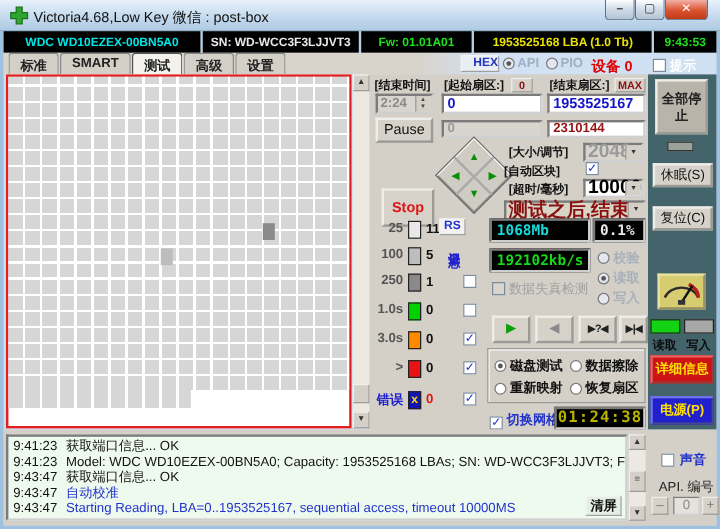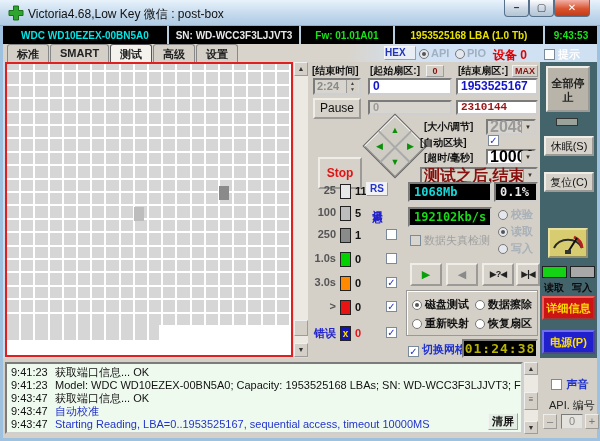--- a/index.html
+++ b/index.html
@@ -28,21 +28,21 @@
   .seg.clock{ flex:1; color:#19e219; }
 
   
   .tabbar { left:3px; top:44px; width:594px; height:18px;
     background:linear-gradient(90deg,#d8d4cc 0 58%,#d2e2f4 70%,#cfe0f3); }
   .tabs { left:4px; top:0; height:18px; display:flex; }
   .tab { padding:2px 9px 0; font-size:11px; font-weight:bold; color:#222; background:#d4d0c8;
     border:1px solid #888; border-bottom:none; border-radius:3px 3px 0 0; margin-right:1px; }
   .tab.active { background:#f4f2ec; border-color:#555; }
   .hexbtn { left:381px; top:2px; width:32px; height:14px; background:#e9eef5; border:1px outset #f4f4f4;
-    color:#2233bb; font-weight:bold; font-size:10px; text-align:left; line-height:12px; }
+    color:#2233bb; font-weight:bold; font-size:10px; text-align:right; line-height:12px; }
   .radio { width:10px; height:10px; border-radius:50%; background:#fff; border:1px solid #777; display:inline-block; vertical-align:-2px; position:relative;}
   .radio.sel::after { content:""; position:absolute; left:2px; top:2px; width:4px; height:4px; border-radius:50%; background:#555; }
   .radio.dis { background:#e4e8ee; }
   .tb-radio { top:3px; font-size:11px; font-weight:bold; color:#9fb0c2; }
   .tb-radio span.lbl { margin-left:2px; }
   .devlbl { left:490px; top:3px; font-size:12px; font-weight:bold; color:#e00000; }
   .hint { left:541px; top:3px; font-size:11px; font-weight:bold; color:#fff; }
   .cbox { width:11px; height:11px; background:#fff; border:1px solid #7a8globe; border:1px solid #7a8a9a; display:inline-block; vertical-align:-2px;
     font-size:10px; line-height:9px; text-align:center; color:#2233cc; font-weight:bold;}
   .cbox.checked::before{ content:"✓"; }
@@ -61,21 +61,21 @@
   .sb-btn { background:#d4d0c8; border:1px outset #f0f0f0; text-align:center; color:#333; font-size:7px; line-height:12px; }
   .sb-thumb { background:#d4d0c8; border:1px outset #f0f0f0; text-align:center; font-size:8px; color:#555; line-height:14px;}
   .glyph-up::before{content:"▲";} .glyph-dn::before{content:"▼";} .glyph-grip::before{content:"≡";}
 
   
   .ctrl { left:308px; top:62px; width:232px; height:296px; background:#d4d0c8; font-size:11px; }
   .lab { position:absolute; font-size:10px; font-weight:bold; color:#111; white-space:nowrap; }
   .minibtn { position:absolute; background:#d4d0c8; border:1px outset #f0f0f0; font-size:9px; font-weight:bold;
     color:#8a1010; text-align:center; line-height:10px; }
   .field { position:absolute; background:#fff; border:2px inset #cfcfcf; font-size:12px; font-weight:bold; padding:0 3px; line-height:13px; }
-  .field.blue{ color:#1414c8; } .field.red{ color:#9a1414;font-family:Liberation Mono, monospace; } .field.gray{ color:#9a9a9a; background:#d8d5ce; }
+  .field.blue{ color:#1414c8; } .field.red{ color:#9a1414; } .field.gray{ color:#9a9a9a; background:#d8d5ce; }
   .spin { position:absolute; background:#d8d5ce; border:2px inset #cfcfcf; color:#8a8a8a; font-size:11px; font-weight:bold; padding:0 2px; line-height:13px;}
   .spin .arrows{ position:absolute; right:1px; top:0; width:12px; height:13px; font-size:5px; color:#444; line-height:6px; text-align:center; background:#d4d0c8; border-left:1px solid #999;}
   .pushbtn { position:absolute; background:#d6d2ca; border:2px outset #efede8; font-size:12px; text-align:center; color:#111; }
   .pushbtn.stop { color:#e01414; font-weight:bold; }
   .drop { position:absolute; border:2px inset #cfcfcf; background:#fff; font-size:16px; font-weight:bold; padding:0 2px; line-height:12px; }
   .drop .arr { position:absolute; right:0; top:0; bottom:0; width:13px; background:#d4d0c8; border-left:1px solid #999;
     font-size:6px; color:#333; text-align:center; line-height:12px; }
   .drop .arr::before{content:"▼";} .drop.dis{ background:#d8d5ce; color:#9a9a9a; } .drop.action{ background:#d8d5c6; color:#8a1010; }
 
   .dpad { position:absolute; left:64px; top:61px; width:46px; height:46px; transform:rotate(45deg);

